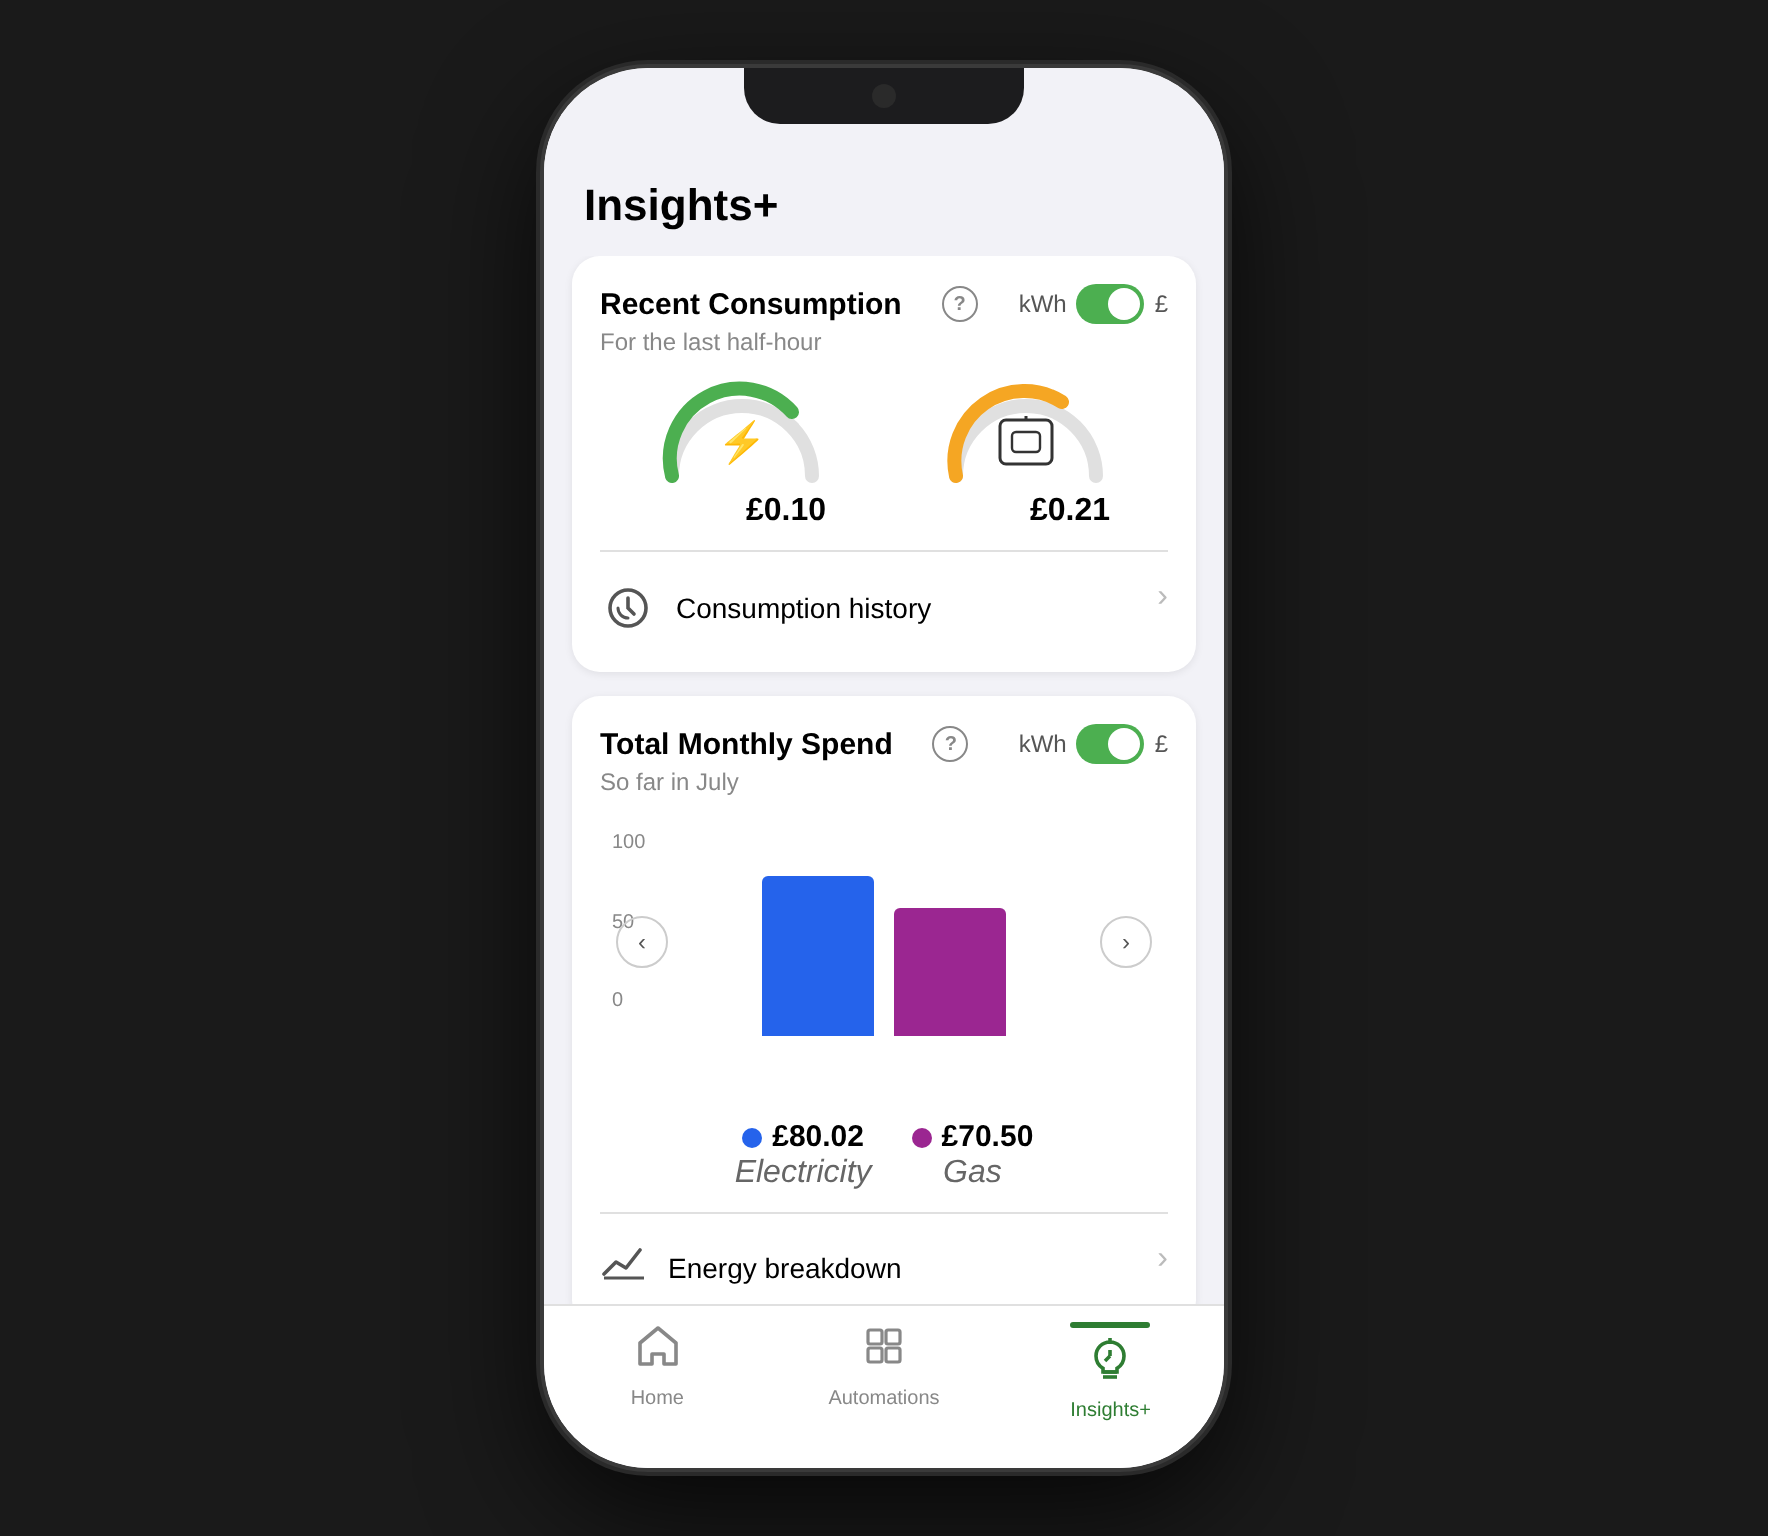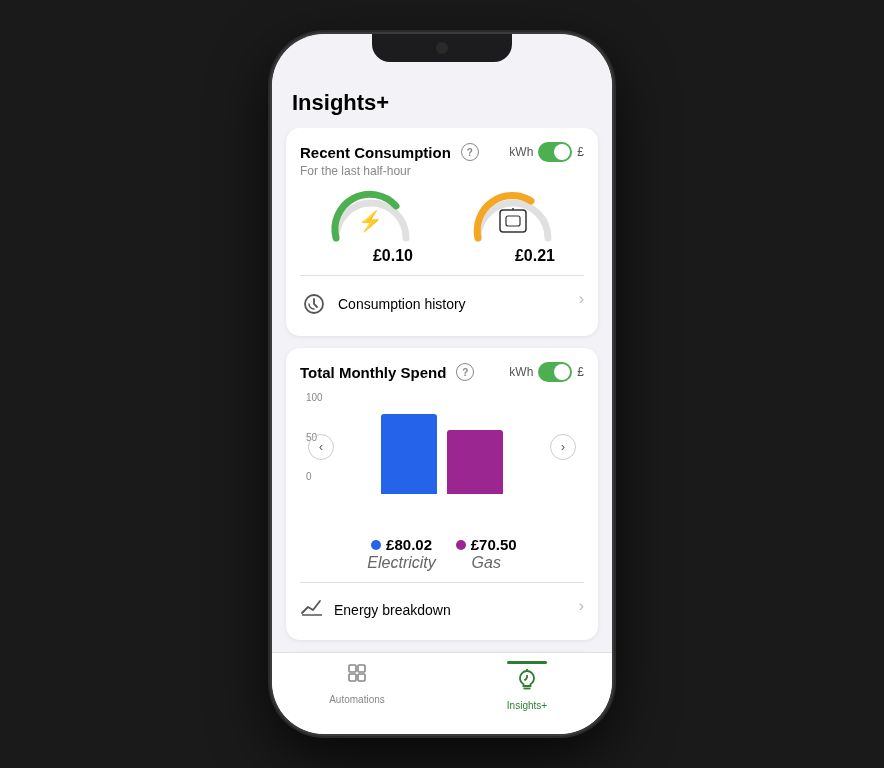--- a/index.html
+++ b/index.html
@@ -100,21 +100,21 @@
       align-items: center;
       margin-bottom: 2px;
     }
 
     .card-title {
       font-size: 15px;
       font-weight: 700;
       color: #000;
       display: flex;
       align-items: center;
-      gap: 10px;
+      gap: 20px;
     }
 
     .help-icon {
       width: 18px; height: 18px;
       border: 1.5px solid #888;
       border-radius: 50%;
       display: flex;
       align-items: center;
       justify-content: center;
       font-size: 10px;
@@ -449,20 +449,21 @@
               <div class="help-icon">?</div>
             </div>
             <div class="unit-toggle">
               <span>kWh</span>
               <div class="toggle-track">
                 <div class="toggle-thumb"></div>
               </div>
               <span>£</span>
             </div>
           </div>
+          <div class="card-subtitle">So far in July</div>
 
           <div class="bar-chart-area" style="position:relative; height: 140px;">
 
             <div style="position:absolute; left:6px; top:8px; display:flex; flex-direction:column; justify-content:space-between; height:90px;">
               <span style="font-size:10px; color:#888;">100</span>
               <span style="font-size:10px; color:#888;">50</span>
               <span style="font-size:10px; color:#888;">0</span>
             </div>
 
             <div class="nav-arrow nav-arrow-left">‹</div>
@@ -521,20 +522,28 @@
               </div>
               <span>£</span>
             </div>
           </div>
         </div>
 
       </div>
 
       <div class="bottom-nav">
 
+        <div class="nav-item">
+          <div class="nav-item-icon">
+            <svg width="24" height="24" viewBox="0 0 24 24" fill="none">
+              <path d="M3 10.5L12 3l9 7.5V21H15v-5h-6v5H3V10.5z" stroke="#888" stroke-width="1.8" fill="none" stroke-linejoin="round"></path>
+            </svg>
+          </div>
+          <span class="nav-item-label">Home</span>
+        </div>
 
         <div class="nav-item">
           <div class="nav-item-icon">
             <svg width="24" height="24" viewBox="0 0 24 24" fill="none">
               <rect x="4" y="4" width="7" height="7" rx="1" stroke="#888" stroke-width="1.6" fill="none"></rect>
               <rect x="13" y="4" width="7" height="7" rx="1" stroke="#888" stroke-width="1.6" fill="none"></rect>
               <rect x="4" y="13" width="7" height="7" rx="1" stroke="#888" stroke-width="1.6" fill="none"></rect>
               <rect x="13" y="13" width="7" height="7" rx="1" stroke="#888" stroke-width="1.6" fill="none"></rect>
             </svg>
           </div>

